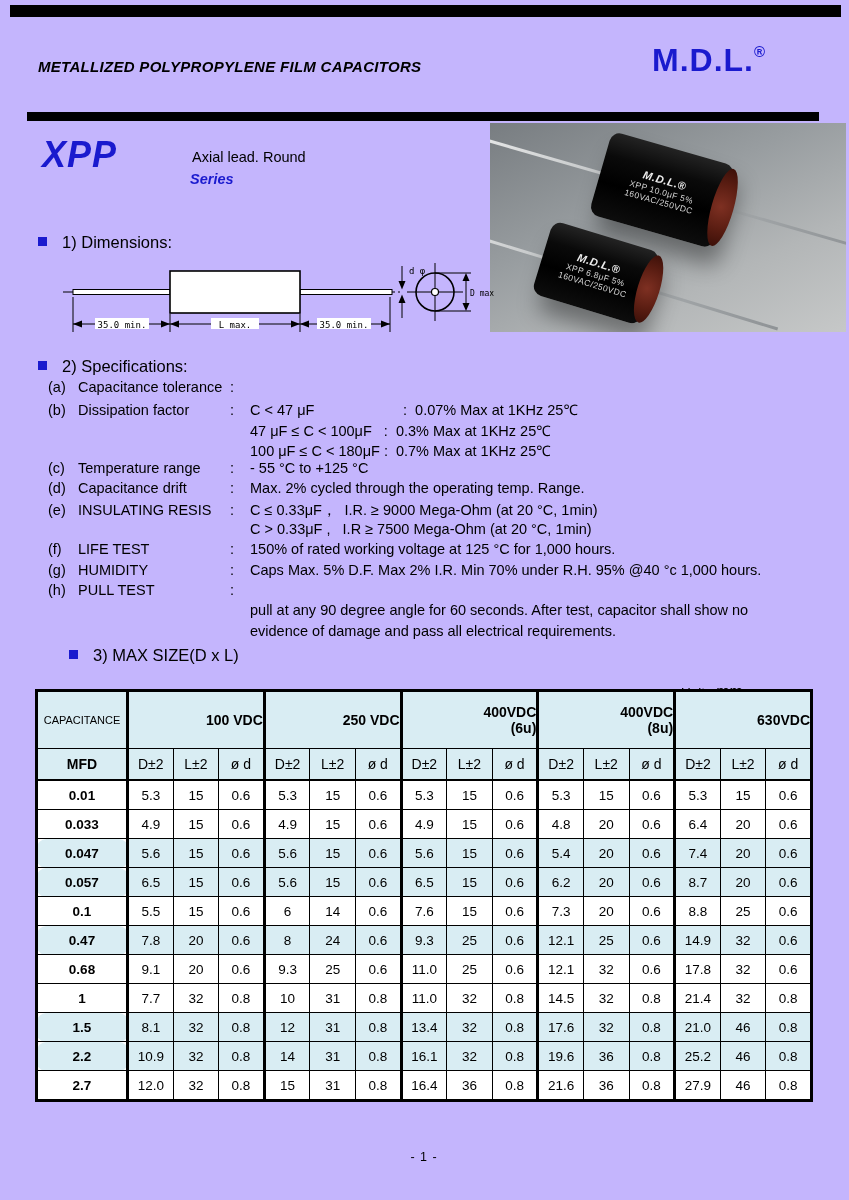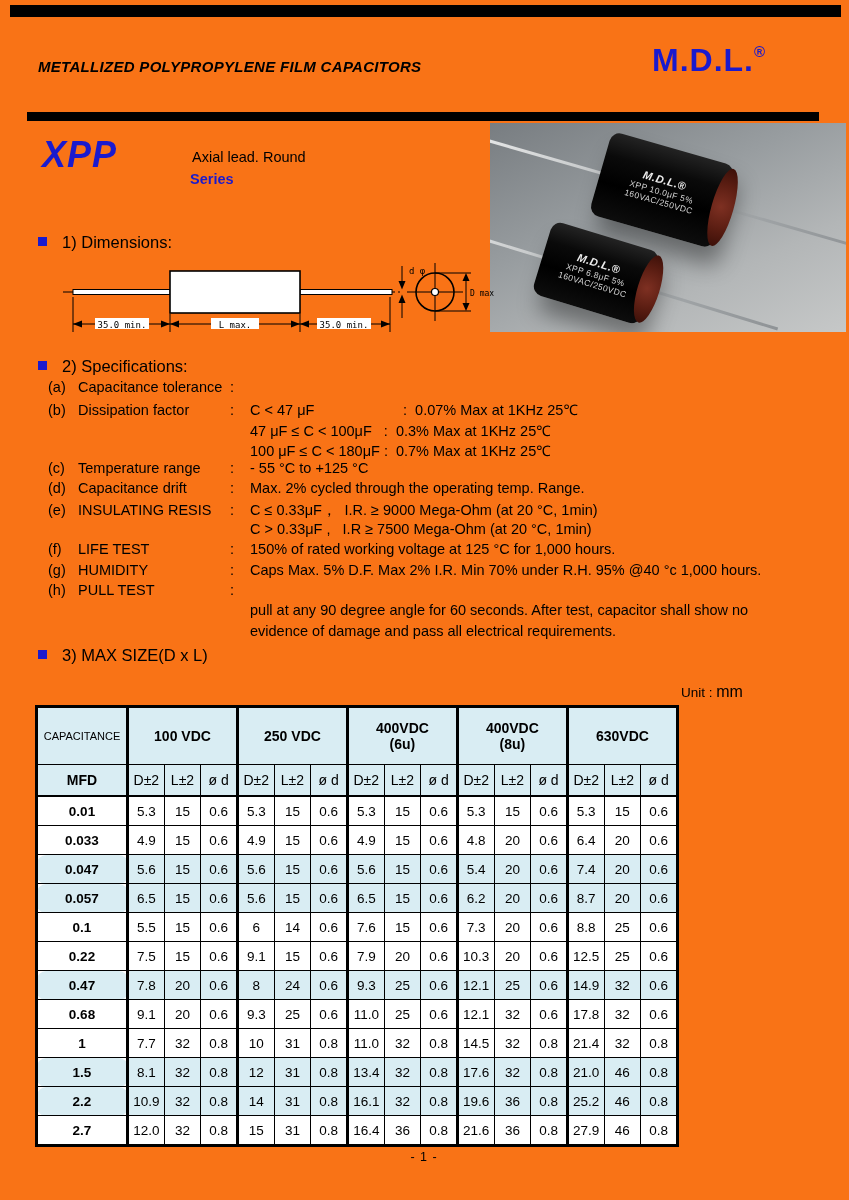--- a/index.html
+++ b/index.html
@@ -1,33 +1,33 @@
 <!DOCTYPE html>
 <html style="--blue: #1a1ace; --hdrbg: #d9edf3;"><head>
 <meta charset="utf-8">
 <style>
   html,body { margin:0; padding:0; background:#fff; }
   .page {
-    position:relative; width:849px; height:1200px; background:#f97316;
+    position:relative; width:849px; height:1200px; background:#c4b5fd;
     font-family:"Liberation Sans", sans-serif; color:#000; overflow:hidden;
   }
   
   .topbar { position:absolute; left:10px; top:5px; width:831px; height:12px; background:#000; }
   .header-title { position:absolute; left:38px; top:58px; font-size:15px; font-weight:bold; font-style:italic; letter-spacing:.3px; }
   .logo { position:absolute; left:652px; top:42px; color:var(--blue); font-weight:bold; font-size:32px; letter-spacing:1px; }
   .logo sup { font-size:15px; vertical-align:14px; }
   .header-rule { position:absolute; left:27px; top:112px; width:792px; height:9px; background:#000; }
   
   .series-code { position:absolute; left:42px; top:134px; color:var(--blue); font-size:36px; font-weight:bold; font-style:italic; letter-spacing:1px; }
   .series-desc { position:absolute; left:192px; top:149px; font-size:14.5px; }
-  .series-label { position:absolute; left:190px; top:171px; font-size:14.5px; font-weight:bold; color:var(--blue); }
+  .series-label { position:absolute; left:190px; top:171px; font-size:14.5px; font-weight:bold; font-style:italic; color:var(--blue); }
   
   .sec { position:absolute; left:38px; font-size:16.5px; font-weight:normal; }
   .sec .bullet { display:inline-block; width:9px; height:9px; background:var(--blue); margin-right:15px; vertical-align:2px; }
-  .sec1 { top:233px; } .sec2 { top:357px; } .sec3 { top:646px; }
+  .sec1 { top:233px; } .sec2 { top:357px; } .sec3 { top:646px;margin-left:31px; }
   .unit { position:absolute; left:681px; top:683px; font-size:13.5px; }
   .unit .unit-mm { font-size:16px; }
   
   .photo { position:absolute; left:490px; top:123px; width:356px; height:209px; overflow:hidden;
     background:linear-gradient(155deg,#787d81 0%,#989da0 40%,#b3b6b7 70%,#c6c8c8 100%); }
   .lead { position:absolute; height:3px; background:linear-gradient(90deg,#eceded,#a8acae 60%,#8f9396); z-index:1; }
   .cap { position:absolute; z-index:2; border-radius:10px;
     background:linear-gradient(180deg,#232323 0%,#0a0a0a 28%,#000 60%,#0d0d0d 100%);
     box-shadow:10px 16px 22px rgba(0,0,0,.38);
     display:flex; flex-direction:column; justify-content:center; align-items:center; }
@@ -40,28 +40,28 @@
   .drawing { position:absolute; left:55px; top:250px; }
   .drawing text { font-family:"DejaVu Sans Mono", monospace; }
   
   .spec-list { position:absolute; left:48px; top:379px; width:795px; font-size:14.5px; }
   .spec-row { display:flex; height:20.3px; align-items:baseline; }
   .spec-letter { width:30px; flex:none; }
   .spec-label { width:152px; flex:none; white-space:pre; }
   .spec-colon { width:20px; flex:none; text-align:left; }
   .spec-value { white-space:pre; }
   
-  .max-table { position:absolute; left:35px; top:689px; width:644px; border-collapse:collapse; table-layout:fixed;
-    border:3px solid #000; background:#fff;margin-top:16px; }
+  .max-table { position:absolute; left:35px; top:689px; width:778px; border-collapse:collapse; table-layout:fixed;
+    border:3px solid #000; background:#fff; }
   .max-table th, .max-table td { border:1px solid #000; text-align:center; vertical-align:middle; padding:0; overflow:hidden; }
   .max-table thead th { background:var(--hdrbg); }
   .max-table thead { border-bottom:2px solid #000; }
   .max-table .thick-l { border-left:3px solid #000; }
   .max-table .corner { font-size:11px; font-weight:normal; height:56px; }
-  .max-table .vgroup { font-size:14px; font-weight:bold; line-height:16px; }
+  .max-table .vgroup { font-size:14px; font-weight:bold; line-height:16px;text-align:right; }
   .max-table .mfd-h { font-size:14px; font-weight:bold; height:30px; }
   .max-table .subcol { font-size:14px; font-weight:normal; }
   .max-table tbody td { font-size:13.5px; height:28px; }
   .max-table tbody td.mfd { font-weight:bold;border-radius:9px; }
   .max-table tr.shade td { background:var(--hdrbg); }
   .footer { position:absolute; left:35px; top:1150px; width:778px; text-align:center; font-size:12.5px; letter-spacing:1px; }
 </style>
 </head>
 <body>
 
@@ -370,38 +370,20 @@
           <td class="thick-l">7.6</td>
           <td>15</td>
           <td>0.6</td>
           <td class="thick-l">7.3</td>
           <td>20</td>
           <td>0.6</td>
           <td class="thick-l">8.8</td>
           <td>25</td>
           <td>0.6</td>
         </tr>
-        <tr>
-          <td class="mfd">0.22</td>
-          <td class="thick-l">7.5</td>
-          <td>15</td>
-          <td>0.6</td>
-          <td class="thick-l">9.1</td>
-          <td>15</td>
-          <td>0.6</td>
-          <td class="thick-l">7.9</td>
-          <td>20</td>
-          <td>0.6</td>
-          <td class="thick-l">10.3</td>
-          <td>20</td>
-          <td>0.6</td>
-          <td class="thick-l">12.5</td>
-          <td>25</td>
-          <td>0.6</td>
-        </tr>
         <tr class="shade">
           <td class="mfd">0.47</td>
           <td class="thick-l">7.8</td>
           <td>20</td>
           <td>0.6</td>
           <td class="thick-l">8</td>
           <td>24</td>
           <td>0.6</td>
           <td class="thick-l">9.3</td>
           <td>25</td>

